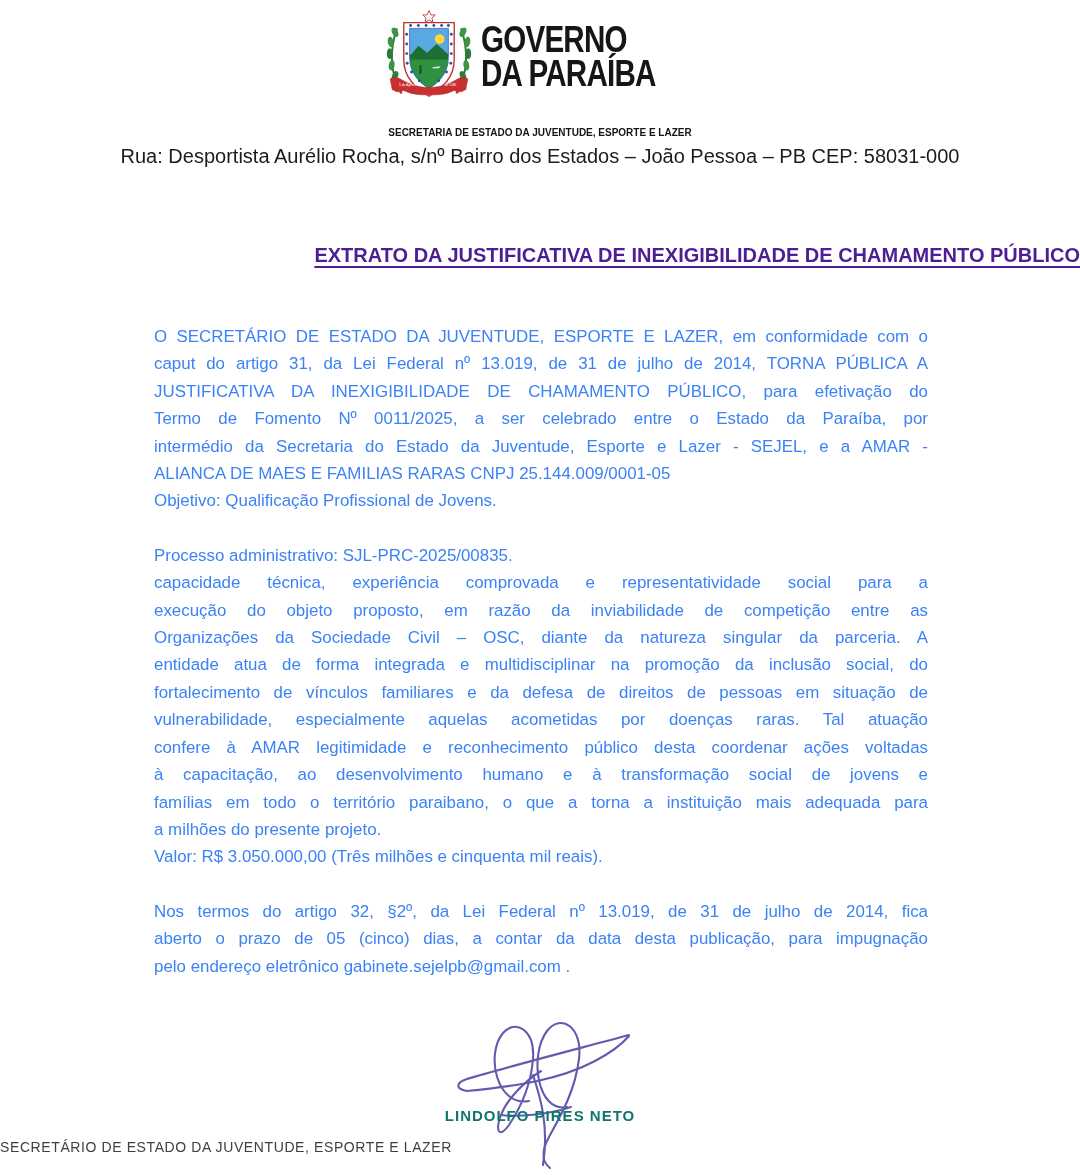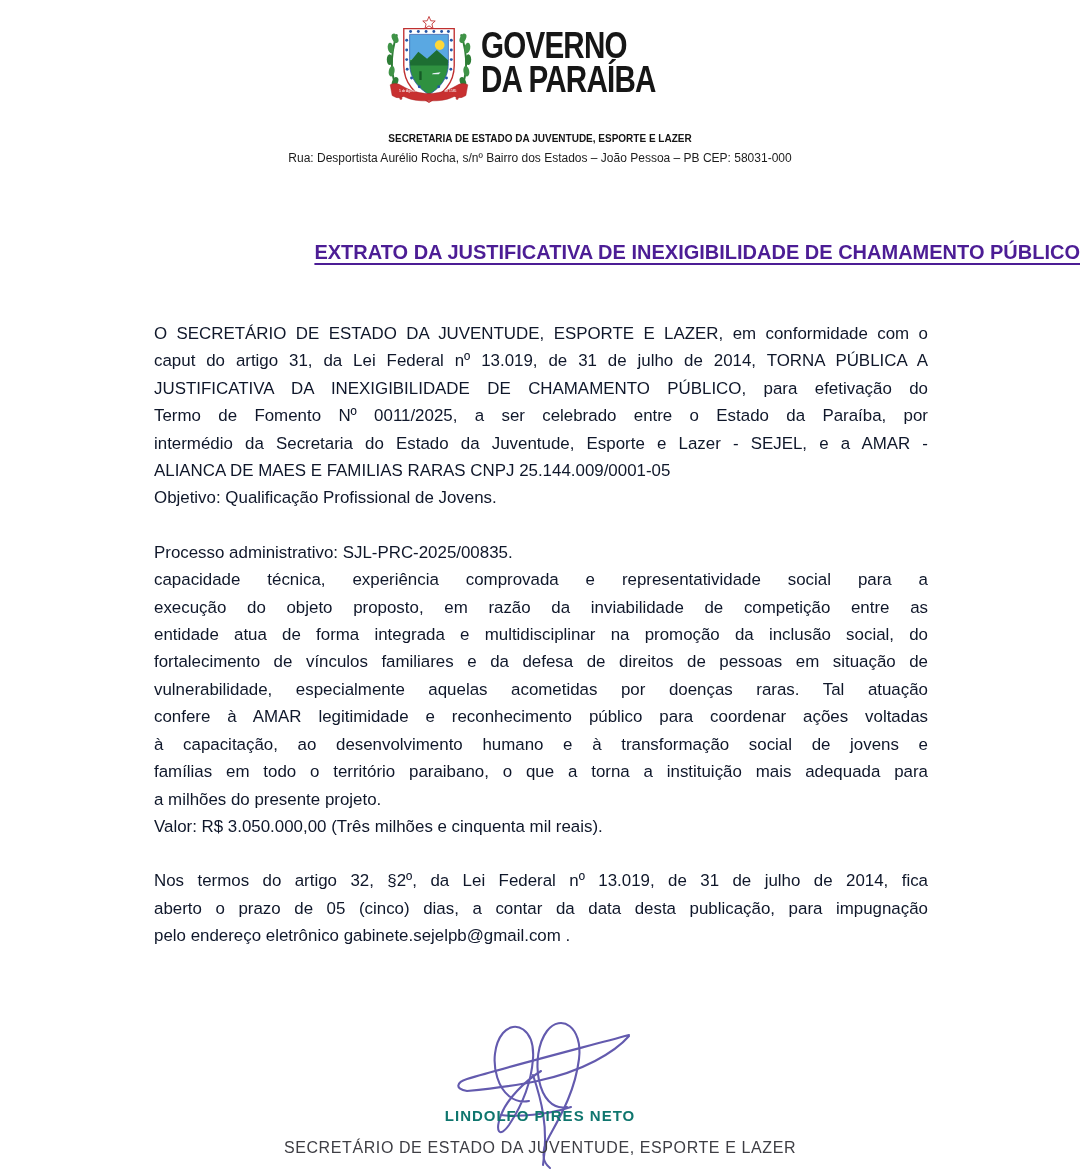--- a/index.html
+++ b/index.html
@@ -6,21 +6,21 @@
   .page{
     position:relative;
     width:1080px;height:1175px;
     background:#ffffff;
     overflow:hidden;
     font-family:"Liberation Sans", sans-serif;
     color:#1b1b1d;
   }
   
   .logo{
-    padding-top:15px;
+    padding-top:9px;
     height:97px;
     display:flex;
     justify-content:center;
     align-items:flex-start;
   }
   .crest-svg{width:96px;height:97px;flex:0 0 auto;}
   .logo-text{
     margin-left:4px;
     margin-top:14px;
     font-weight:bold;
@@ -35,40 +35,40 @@
   .org-name{
     margin-top:21px;
     text-align:center;
     font-weight:bold;
     font-size:10px;
     color:#141414;
   }
   .org-address{
     margin-top:7px;
     text-align:center;
-    font-size:12px;
+    font-size:20px;
     color:#1c1c1c;
   }
   
   .doc-title{
     margin:76px 0 0;
     text-align:right;
     font-size:20px;
     font-weight:bold;
     color:#4c1d95;
     text-decoration:underline;
     text-decoration-thickness:2px;
     text-underline-offset:4px;
   }
   
   .doc-body{
     margin:56px 152px 0 154px;
     font-size:16.9px;
     line-height:27.4px;
-    color:#0f172a;
+    color:#3b82f6;
   }
   .para{margin:0 0 27px;}
   .para:last-child{margin-bottom:0;}
   .line{
     text-align:justify;
     text-align-last:justify;
     text-justify:inter-word;
   }
   .line.plain{text-align-last:left;}
   
@@ -87,22 +87,21 @@
     left:0;top:92px;width:100%;
     text-align:center;
     font-weight:bold;
     font-size:15px;
     letter-spacing:1px;
     color:#0f766e;
   }
   .sig-role{
     position:absolute;
     left:0;top:124px;width:100%;
-    text-align:center;
-    font-size:16px;
+    font-size:14px;
     letter-spacing:0.6px;
     color:#3e3e44;
   }
 </style>
 </head>
 <body>
 
 <div class="page">
 
   <header class="logo">
@@ -186,24 +185,25 @@
         <div class="line">JUSTIFICATIVA DA INEXIGIBILIDADE DE CHAMAMENTO PÚBLICO, para efetivação do</div>
         <div class="line">Termo de Fomento Nº 0011/2025, a ser celebrado entre o Estado da Paraíba, por</div>
         <div class="line">intermédio da Secretaria do Estado da Juventude, Esporte e Lazer - SEJEL, e a AMAR -</div>
         <div class="line plain">ALIANCA DE MAES E FAMILIAS RARAS CNPJ 25.144.009/0001-05</div>
         <div class="line plain">Objetivo: Qualificação Profissional de Jovens.</div>
       </div>
       <div class="para">
         <div class="line plain">Processo administrativo: SJL-PRC-2025/00835.</div>
         <div class="line">capacidade técnica, experiência comprovada e representatividade social para a</div>
         <div class="line">execução do objeto proposto, em razão da inviabilidade de competição entre as</div>
+        <div class="line">Organizações da Sociedade Civil – OSC, diante da natureza singular da parceria. A</div>
         <div class="line">entidade atua de forma integrada e multidisciplinar na promoção da inclusão social, do</div>
         <div class="line">fortalecimento de vínculos familiares e da defesa de direitos de pessoas em situação de</div>
         <div class="line">vulnerabilidade, especialmente aquelas acometidas por doenças raras. Tal atuação</div>
-        <div class="line">confere à AMAR legitimidade e reconhecimento público para coordenar ações voltadas</div>
+        <div class="line">confere à AMAR legitimidade e reconhecimento público desta coordenar ações voltadas</div>
         <div class="line">à capacitação, ao desenvolvimento humano e à transformação social de jovens e</div>
         <div class="line">famílias em todo o território paraibano, o que a torna a instituição mais adequada para</div>
         <div class="line plain">a milhões do presente projeto.</div>
         <div class="line plain">Valor: R$ 3.050.000,00 (Três milhões e cinquenta mil reais).</div>
       </div>
       <div class="para">
         <div class="line">Nos termos do artigo 32, §2º, da Lei Federal nº 13.019, de 31 de julho de 2014, fica</div>
         <div class="line">aberto o prazo de 05 (cinco) dias, a contar da data desta publicação, para impugnação</div>
         <div class="line plain">pelo endereço eletrônico gabinete.sejelpb@gmail.com .</div>
       </div>

